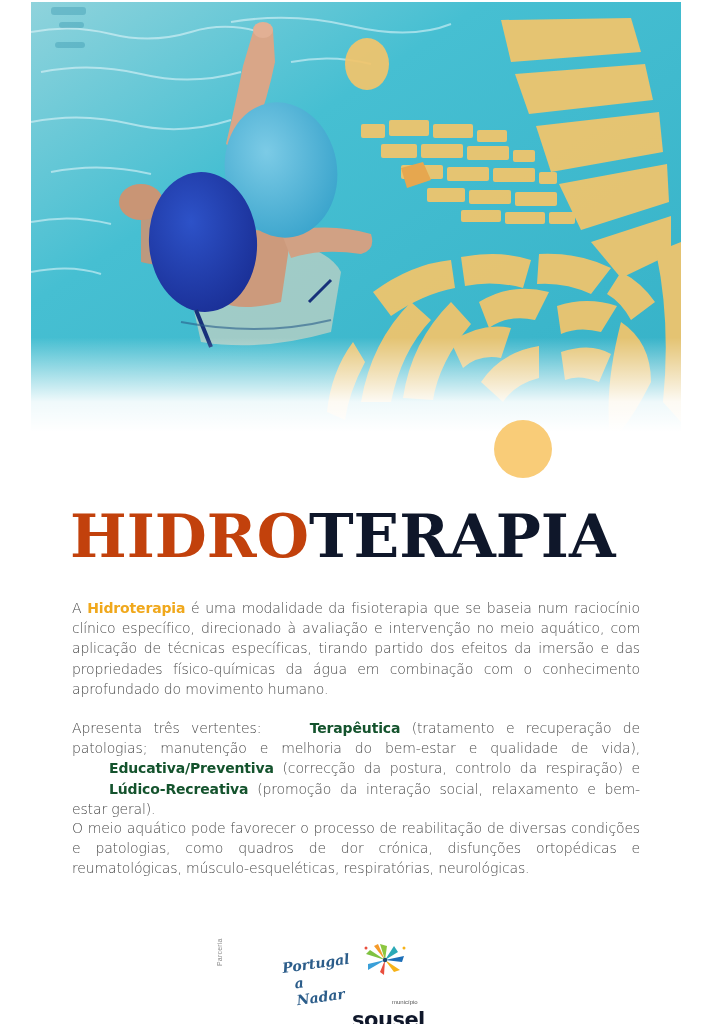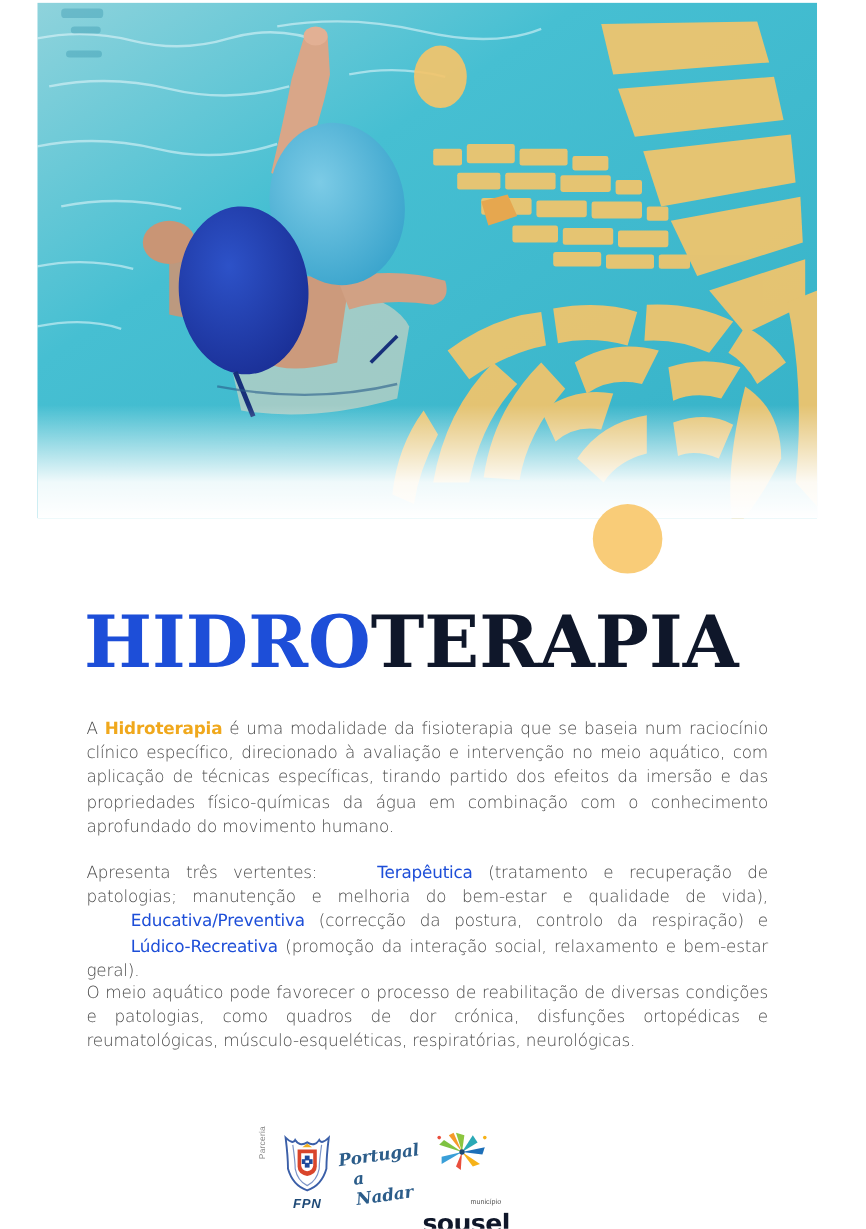--- a/index.html
+++ b/index.html
@@ -18,36 +18,36 @@
       border-radius: 50%; background: #f9cc78;
     }
 
     
     .title {
       position: absolute; left: 70px; top: 498px; width: 590px;
       font-family: "DejaVu Serif", serif; font-weight: bold;
       font-size: 60px; line-height: 76px; letter-spacing: 0px;
       white-space: nowrap;
     }
-    .title .part-a { color: #1d4ed8; margin-top: 13px; }
+    .title .part-a { color: #c2410c; margin-top: 13px; }
     .title .part-b { color: #0f172a; }
 
     
     .body-text {
       position: absolute; left: 72px; width: 568px;
       font-family: "DejaVu Sans", sans-serif; font-size: 14px;
       line-height: 20.2px; color: #4a4a4a; font-weight: 300;
       text-align: justify; text-align-last: left;
       letter-spacing: -0.15px;
     }
     .p1 { top: 598px; }
     .p2 { top: 718px; }
     .p3 { top: 818px; }
     .hl-yellow { color: #f0a81c; font-weight: bold; }
-    .hl-navy { color: #1d4ed8; font-weight: normal; margin-left: 37px; }
+    .hl-navy { color: #14532d; font-weight: bold; margin-left: 37px; }
 
     
     .partners {
       position: absolute; left: 212px; top: 940px; width: 230px; height: 72px;
     }
     .parceria {
       position: absolute; left: 4px; top: 26px;
       transform: rotate(-90deg); transform-origin: left top;
       font-size: 7px; color: #888; letter-spacing: 0.2px;
       font-family: "Liberation Sans", sans-serif;
@@ -204,34 +204,20 @@
 
 <p class="body-text p2">
   <span>Apresenta três vertentes: </span><span class="hl-navy">Terapêutica</span><span> (tratamento e recuperação de patologias; manutenção e melhoria do bem-estar e qualidade de vida), </span><span class="hl-navy">Educativa/Preventiva</span><span> (correcção da postura, controlo da respiração) e </span><span class="hl-navy">Lúdico-Recreativa</span><span> (promoção da interação social, relaxamento e bem-estar geral).</span>
 </p>
 
 <p class="body-text p3">O meio aquático pode favorecer o processo de reabilitação de diversas condições e patologias, como quadros de dor crónica, disfunções ortopédicas e reumatológicas, músculo-esqueléticas, respiratórias, neurológicas.</p>
 
 <div class="partners">
   <div class="parceria">Parceria</div>
 
-  <div class="fpn">
-    <svg width="52" height="52" viewBox="0 0 52 52">
-      <path d="M8 4 Q10 20 10 30 Q14 44 26 48 Q38 44 42 30 Q42 20 44 4 Q38 10 36 6 Q32 12 26 8 Q20 12 16 6 Q14 10 8 4 Z" fill="none" stroke="#3b5fa8" stroke-width="1.6"></path>
-      <path d="M14 10 Q16 24 16 30 Q18 40 26 44 Q34 40 36 30 Q36 24 38 10" fill="none" stroke="#7d95c8" stroke-width="1"></path>
-      <path d="M18 14 L34 14 L34 28 Q34 34 26 36 Q18 34 18 28 Z" fill="#d9452b"></path>
-      <path d="M21 17 L31 17 L31 27 Q31 31 26 32 Q21 31 21 27 Z" fill="#fff"></path>
-      <rect x="24" y="19" width="4" height="4" fill="#1f4a9c"></rect>
-      <rect x="24" y="25" width="4" height="4" fill="#1f4a9c"></rect>
-      <rect x="21.5" y="22" width="3" height="4" fill="#1f4a9c"></rect>
-      <rect x="27.5" y="22" width="3" height="4" fill="#1f4a9c"></rect>
-      <path d="M22 12 L26 9 L30 12 Z" fill="#f0b020"></path>
-    </svg>
-    <div class="fpn-label">FPN</div>
-  </div>
 
   <div class="pan">
     <div>Portugal</div>
     <div class="l2">a Nadar</div>
   </div>
 
   <div class="sousel">
     <svg width="50" height="34" viewBox="0 0 50 34" style="position:absolute;left:8px;top:0;">
       <path d="M25 18 L20 2 L27 4 Z" fill="#8cc63f"></path>
       <path d="M25 18 L34 4 L38 10 Z" fill="#2aa9b6"></path>

